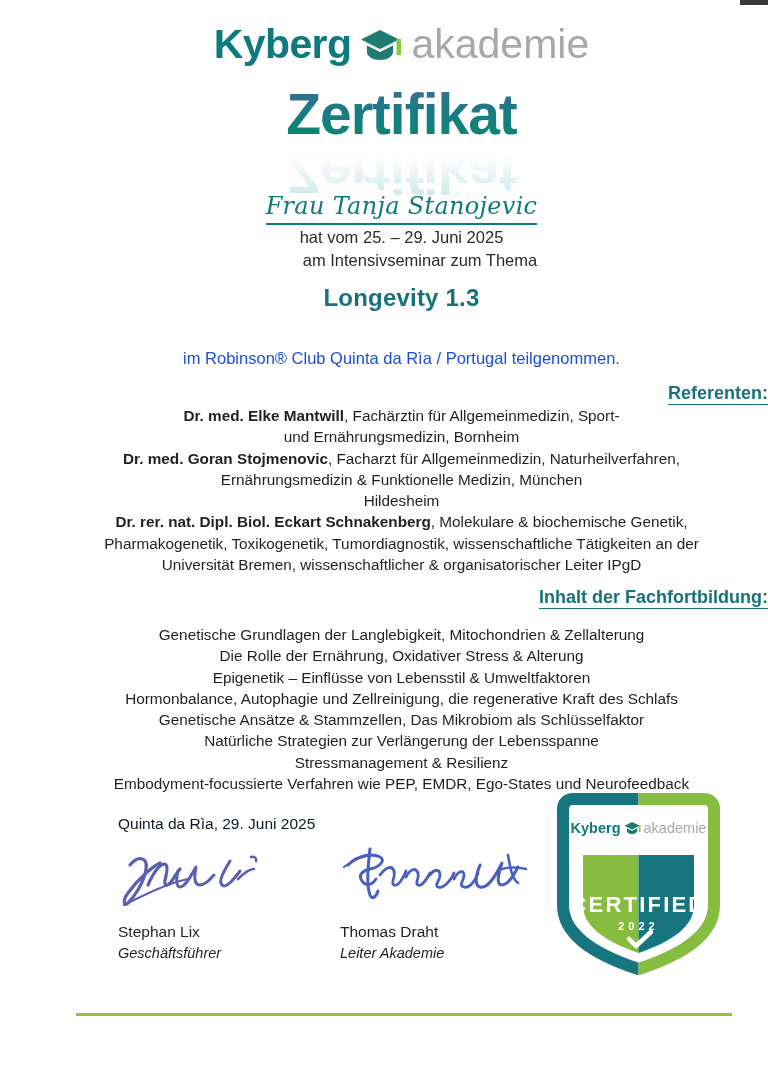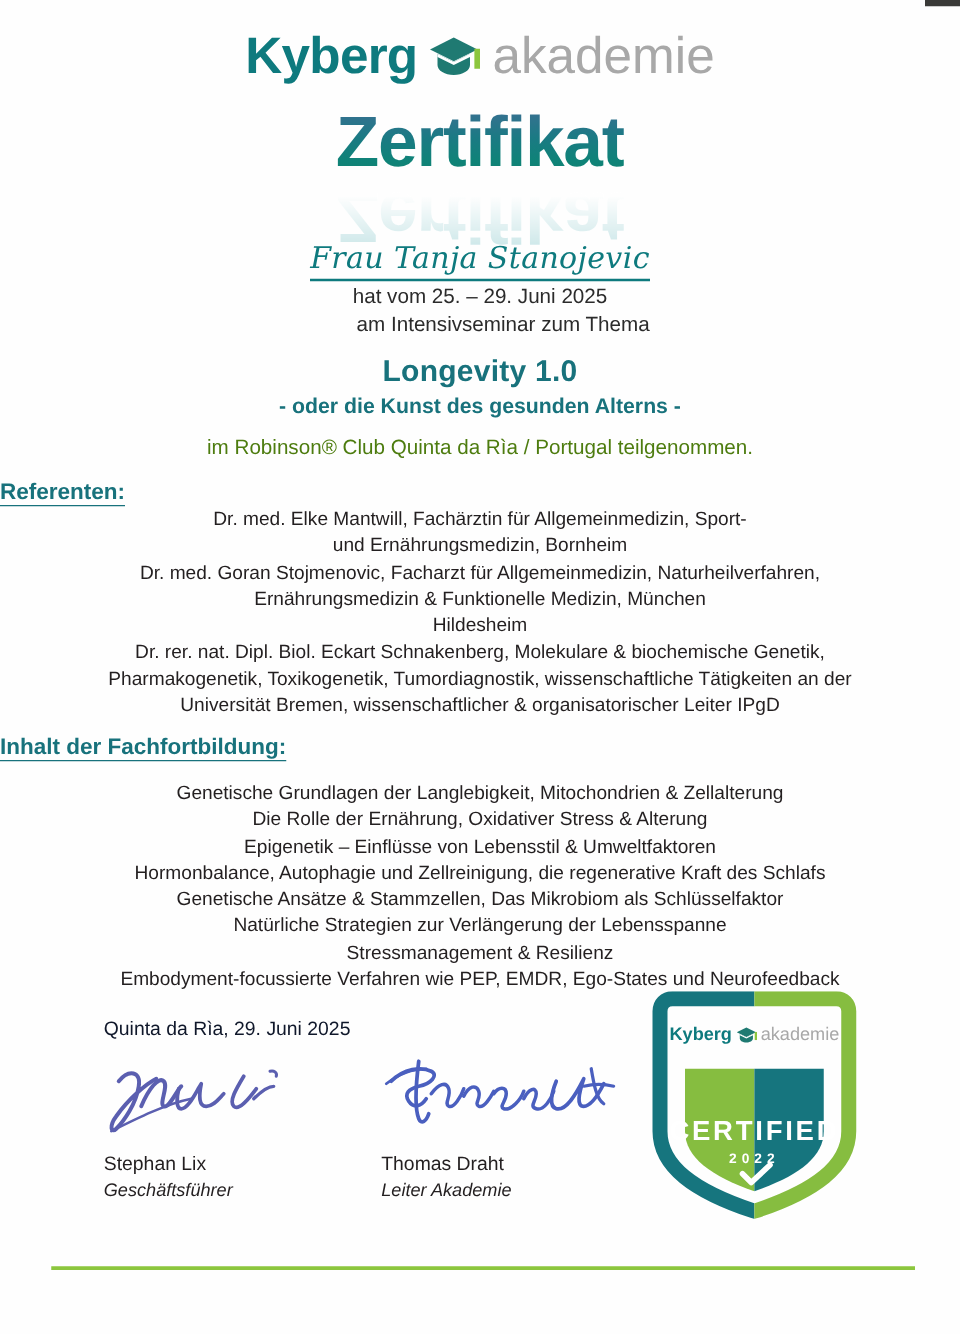--- a/index.html
+++ b/index.html
@@ -14,20 +14,21 @@
     overflow: hidden;
     font-family: "Liberation Sans", sans-serif;
     color: #231f20;
     -webkit-font-smoothing: antialiased;
   }
 
   .page {
     position: absolute;
     inset: 0;
     background: #fefefe;
+    margin-left: 35px;
   }
 
   
   .scan-mark {
     position: absolute;
     top: 0px;
     right: 0px;
     width: 28px;
     height: 5px;
     background: #3a3a38;
@@ -145,28 +146,28 @@
     font-size: 17px;
     font-weight: bold;
     color: #18727c;
   }
   .venue-line {
     position: absolute;
     top: 349px;
     left: 0; right: 0;
     text-align: center;
     font-size: 16.5px;
-    color: #4d7c0f;
+    color: #1d4ed8;
   }
 
   
   .section-heading {
     position: absolute;
-    left: 0; right: 0;
-    text-align: left;
+    left: 12px; right: 0;
+    text-align: right;
     font-size: 18px;
     font-weight: bold;
     color: #18727c;
   }
   .section-heading span {
     border-bottom: 1.6px solid #18727c;
     padding-bottom: 1px;
   }
   .heading-referenten { top: 383px; }
   .heading-inhalt     { top: 587px; }
@@ -177,21 +178,21 @@
     left: 56px;
     right: 56px;
     text-align: center;
     font-size: 15.3px;
     line-height: 21.3px;
     color: #231f20;
   }
   .block-referenten { top: 405px; }
   .block-inhalt     { top: 624px; }
   .text-block .ln { display: block; white-space: nowrap; }
-  .text-block b { font-weight: normal; }
+  .text-block b { font-weight: bold; }
 
   
   .place-date {
     position: absolute;
     top: 815px;
     left: 83px;
     font-size: 15.5px;
     color: #0f172a;
   }
 
@@ -289,22 +290,21 @@
     <br>
     <div class="zertifikat-reflection">Zertifikat</div>
   </div>
 
   <div class="recipient">
     <span>Frau Tanja Stanojevic</span>
   </div>
   <div class="intro-line intro-1">hat vom 25. – 29. Juni 2025</div>
   <div class="intro-line intro-2">am Intensivseminar zum Thema</div>
 
-  <div class="course-title">Longevity 1.0</div>
-  <div class="course-subtitle">- oder die Kunst des gesunden Alterns -</div>
+  <div class="course-title">Longevity 1.3</div>
   <div class="venue-line">im Robinson® Club Quinta da Rìa / Portugal teilgenommen.</div>
 
   <div class="section-heading heading-referenten">
     <span>Referenten:</span>
   </div>
   <div class="text-block block-referenten" id="speakers-block">
       <span class="ln"><b>Dr. med. Elke Mantwill</b><span>, Fachärztin für Allgemeinmedizin, Sport-</span></span>
       <span class="ln"><span>und Ernährungsmedizin, Bornheim</span></span>
       <span class="ln"><b>Dr. med. Goran Stojmenovic</b><span>, Facharzt für Allgemeinmedizin, Naturheilverfahren,</span></span>
       <span class="ln"><span>Ernährungsmedizin &amp; Funktionelle Medizin, München</span></span>

